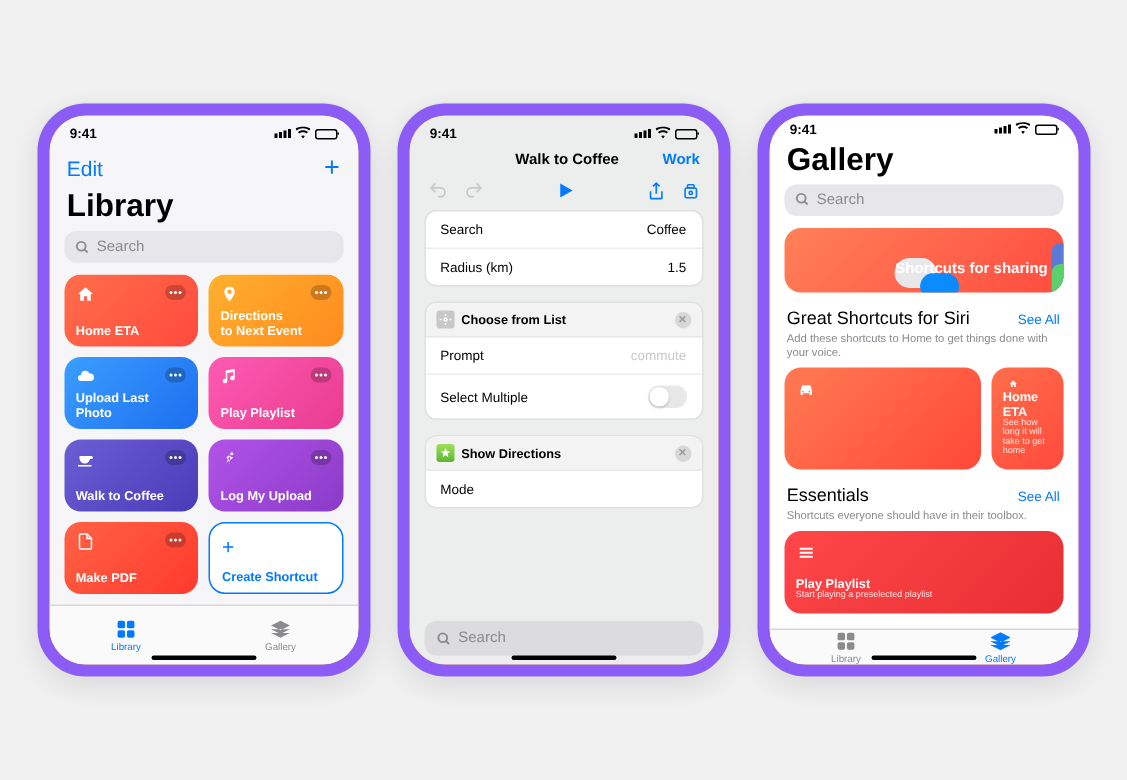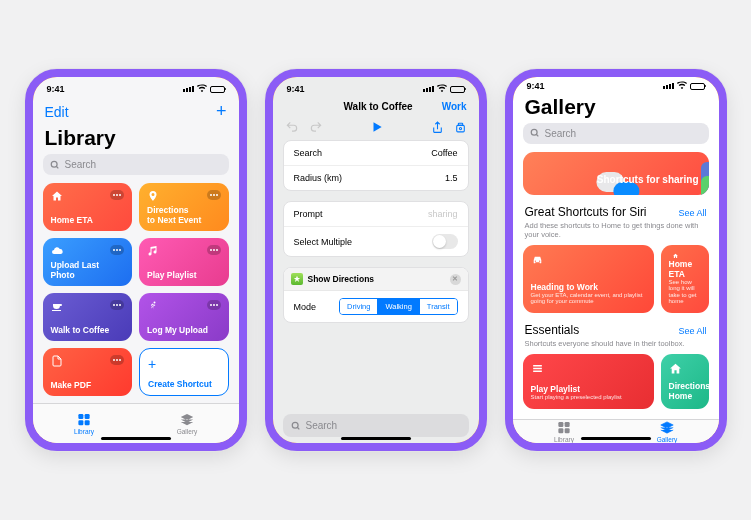--- a/index.html
+++ b/index.html
@@ -292,46 +292,51 @@
       <div class="action-row">
             <span>Search</span>
             <span class="action-value" style="color:#000">Coffee</span>
           </div>
       <div class="action-row">
             <span>Radius (km)</span>
             <span class="action-value" style="color:#000">1.5</span>
           </div>
     </div>
     <div class="action-block">
+      <div class="action-header">
+        <div class="action-header-icon" style="background:#c8c8c8;display:flex;align-items:center;justify-content:center">
+              <svg width="8" height="8" viewBox="0 0 24 24" fill="none" stroke="#fff" stroke-width="3">
+                <circle cx="12" cy="12" r="3"></circle>
+                <path d="M12 1v4m0 14v4M4 12H0m24 0h-4"></path>
+              </svg>
+            </div>
+        <span>Choose from List</span>
+        <span class="action-close">✕</span>
+      </div>
       <div class="action-row">
             <span>Prompt</span>
-            <span class="action-value" style="color:#c8c8c8">sharing</span>
+            <span class="action-value" style="color:#c8c8c8">commute</span>
           </div>
       <div class="action-row">
             <span>Select Multiple</span>
             <span class="toggle"></span>
           </div>
     </div>
     <div class="action-block">
       <div class="action-header">
         <div class="action-header-icon" style="background:linear-gradient(#a0e05a,#5ab82e);display:flex;align-items:center;justify-content:center">
               <svg width="8" height="8" viewBox="0 0 24 24" fill="#fff">
                 <path d="M12 2l3 7h7l-6 4 2 8-6-5-6 5 2-8-6-4h7z"></path>
               </svg>
             </div>
         <span>Show Directions</span>
         <span class="action-close">✕</span>
       </div>
       <div class="action-row">
         <span>Mode</span>
-        <div class="segmented">
-          <span class="segmented-item unselected">Driving</span>
-          <span class="segmented-item selected">Walking</span>
-          <span class="segmented-item unselected">Transit</span>
-        </div>
       </div>
     </div>
   </div>
   <div class="bottom-search">
     <svg class="search-icon" viewBox="0 0 24 24" fill="none" stroke="#8a8a8f" stroke-width="3">
           <circle cx="10" cy="10" r="7"></circle>
           <line x1="20" y1="20" x2="15" y2="15"></line>
         </svg>
     <span class="search-text">Search</span>
   </div>
@@ -379,24 +384,20 @@
     <span class="see-all">See All</span>
   </div>
   <div class="section-sub">Add these shortcuts to Home to get things done with your voice.</div>
   <div class="cards">
     <div class="card" style="background:linear-gradient(135deg,#ff7a52,#ff4838)">
       <svg class="card-icon" viewBox="0 0 24 24" fill="#fff">
             <path d="M5 13l2-6h10l2 6v5a1 1 0 01-1 1h-1a1 1 0 01-1-1v-1H8v1a1 1 0 01-1 1H6a1 1 0 01-1-1v-5z"></path>
             <circle cx="8" cy="15" r="1" fill="#ff4838"></circle>
             <circle cx="16" cy="15" r="1" fill="#ff4838"></circle>
           </svg>
-      <div>
-            <div class="card-name">Heading to Work</div>
-      <div class="card-desc">Get your ETA, calendar event, and playlist going for your commute</div>
-          </div>
     </div>
     <div class="card card-partial" style="background:linear-gradient(135deg,#ff6e4a,#ff4a3d)">
       <svg class="card-icon" viewBox="0 0 24 24" fill="#fff">
             <path d="M12 3l10 9h-3v9h-5v-6h-4v6H5v-9H2z"></path>
           </svg>
       <div>
             <div class="card-name">Home ETA</div>
       <div class="card-desc">See how long it will take to get home</div>
           </div>
     </div>
@@ -411,28 +412,20 @@
       <svg class="card-icon" viewBox="0 0 24 24" fill="none" stroke="#fff" stroke-width="2.5">
             <line x1="4" y1="7" x2="20" y2="7"></line>
             <line x1="4" y1="12" x2="20" y2="12"></line>
             <line x1="4" y1="17" x2="20" y2="17"></line>
           </svg>
       <div>
             <div class="card-name">Play Playlist</div>
       <div class="card-desc">Start playing a preselected playlist</div>
           </div>
     </div>
-    <div class="card card-small card-partial" style="background:linear-gradient(135deg,#3ed0a8,#1db888)">
-      <svg class="card-icon" viewBox="0 0 24 24" fill="#fff">
-            <path d="M12 3l10 9h-3v9h-5v-6h-4v6H5v-9H2z"></path>
-          </svg>
-      <div>
-            <div class="card-name">Directions Home</div>
-          </div>
-    </div>
   </div>
   <div class="tabbar" style="margin-top:auto">
     <div class="tab inactive">
       <svg class="tab-icon" viewBox="0 0 24 24" fill="#8a8a8f">
             <rect x="3" y="3" width="8" height="8" rx="2"></rect>
             <rect x="13" y="3" width="8" height="8" rx="2"></rect>
             <rect x="3" y="13" width="8" height="8" rx="2"></rect>
             <rect x="13" y="13" width="8" height="8" rx="2"></rect>
           </svg>
       <span class="tab-label">Library</span>

